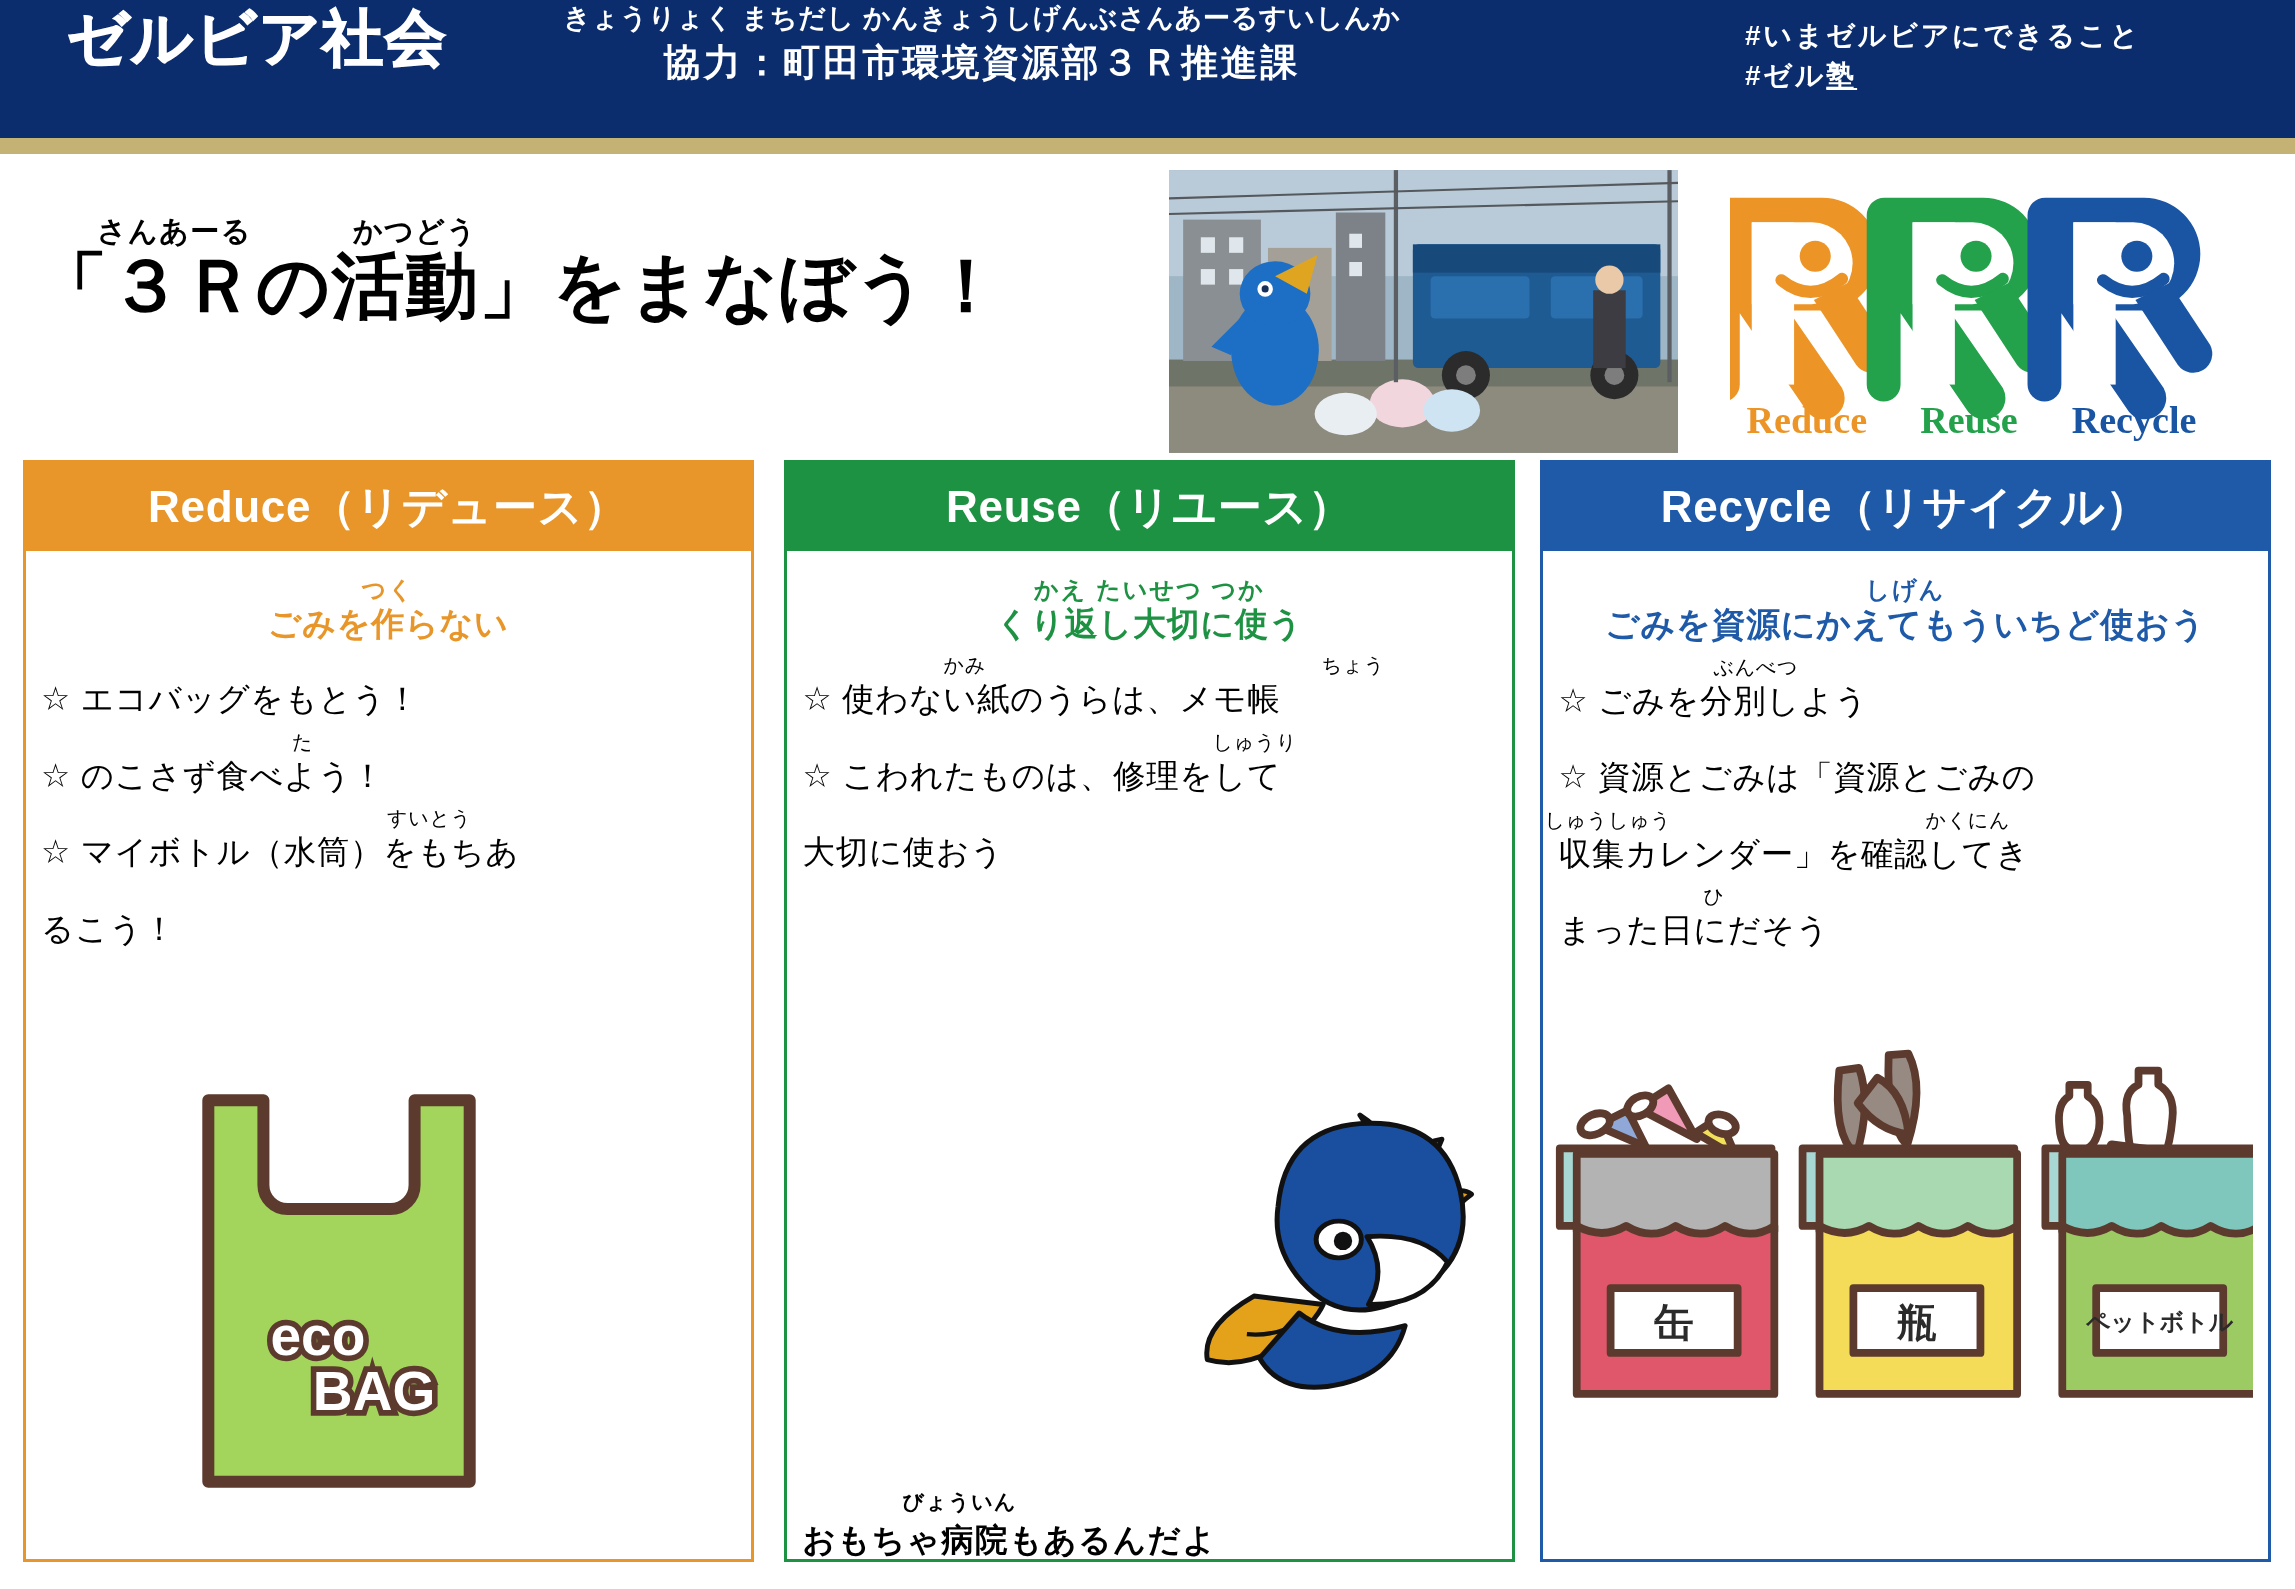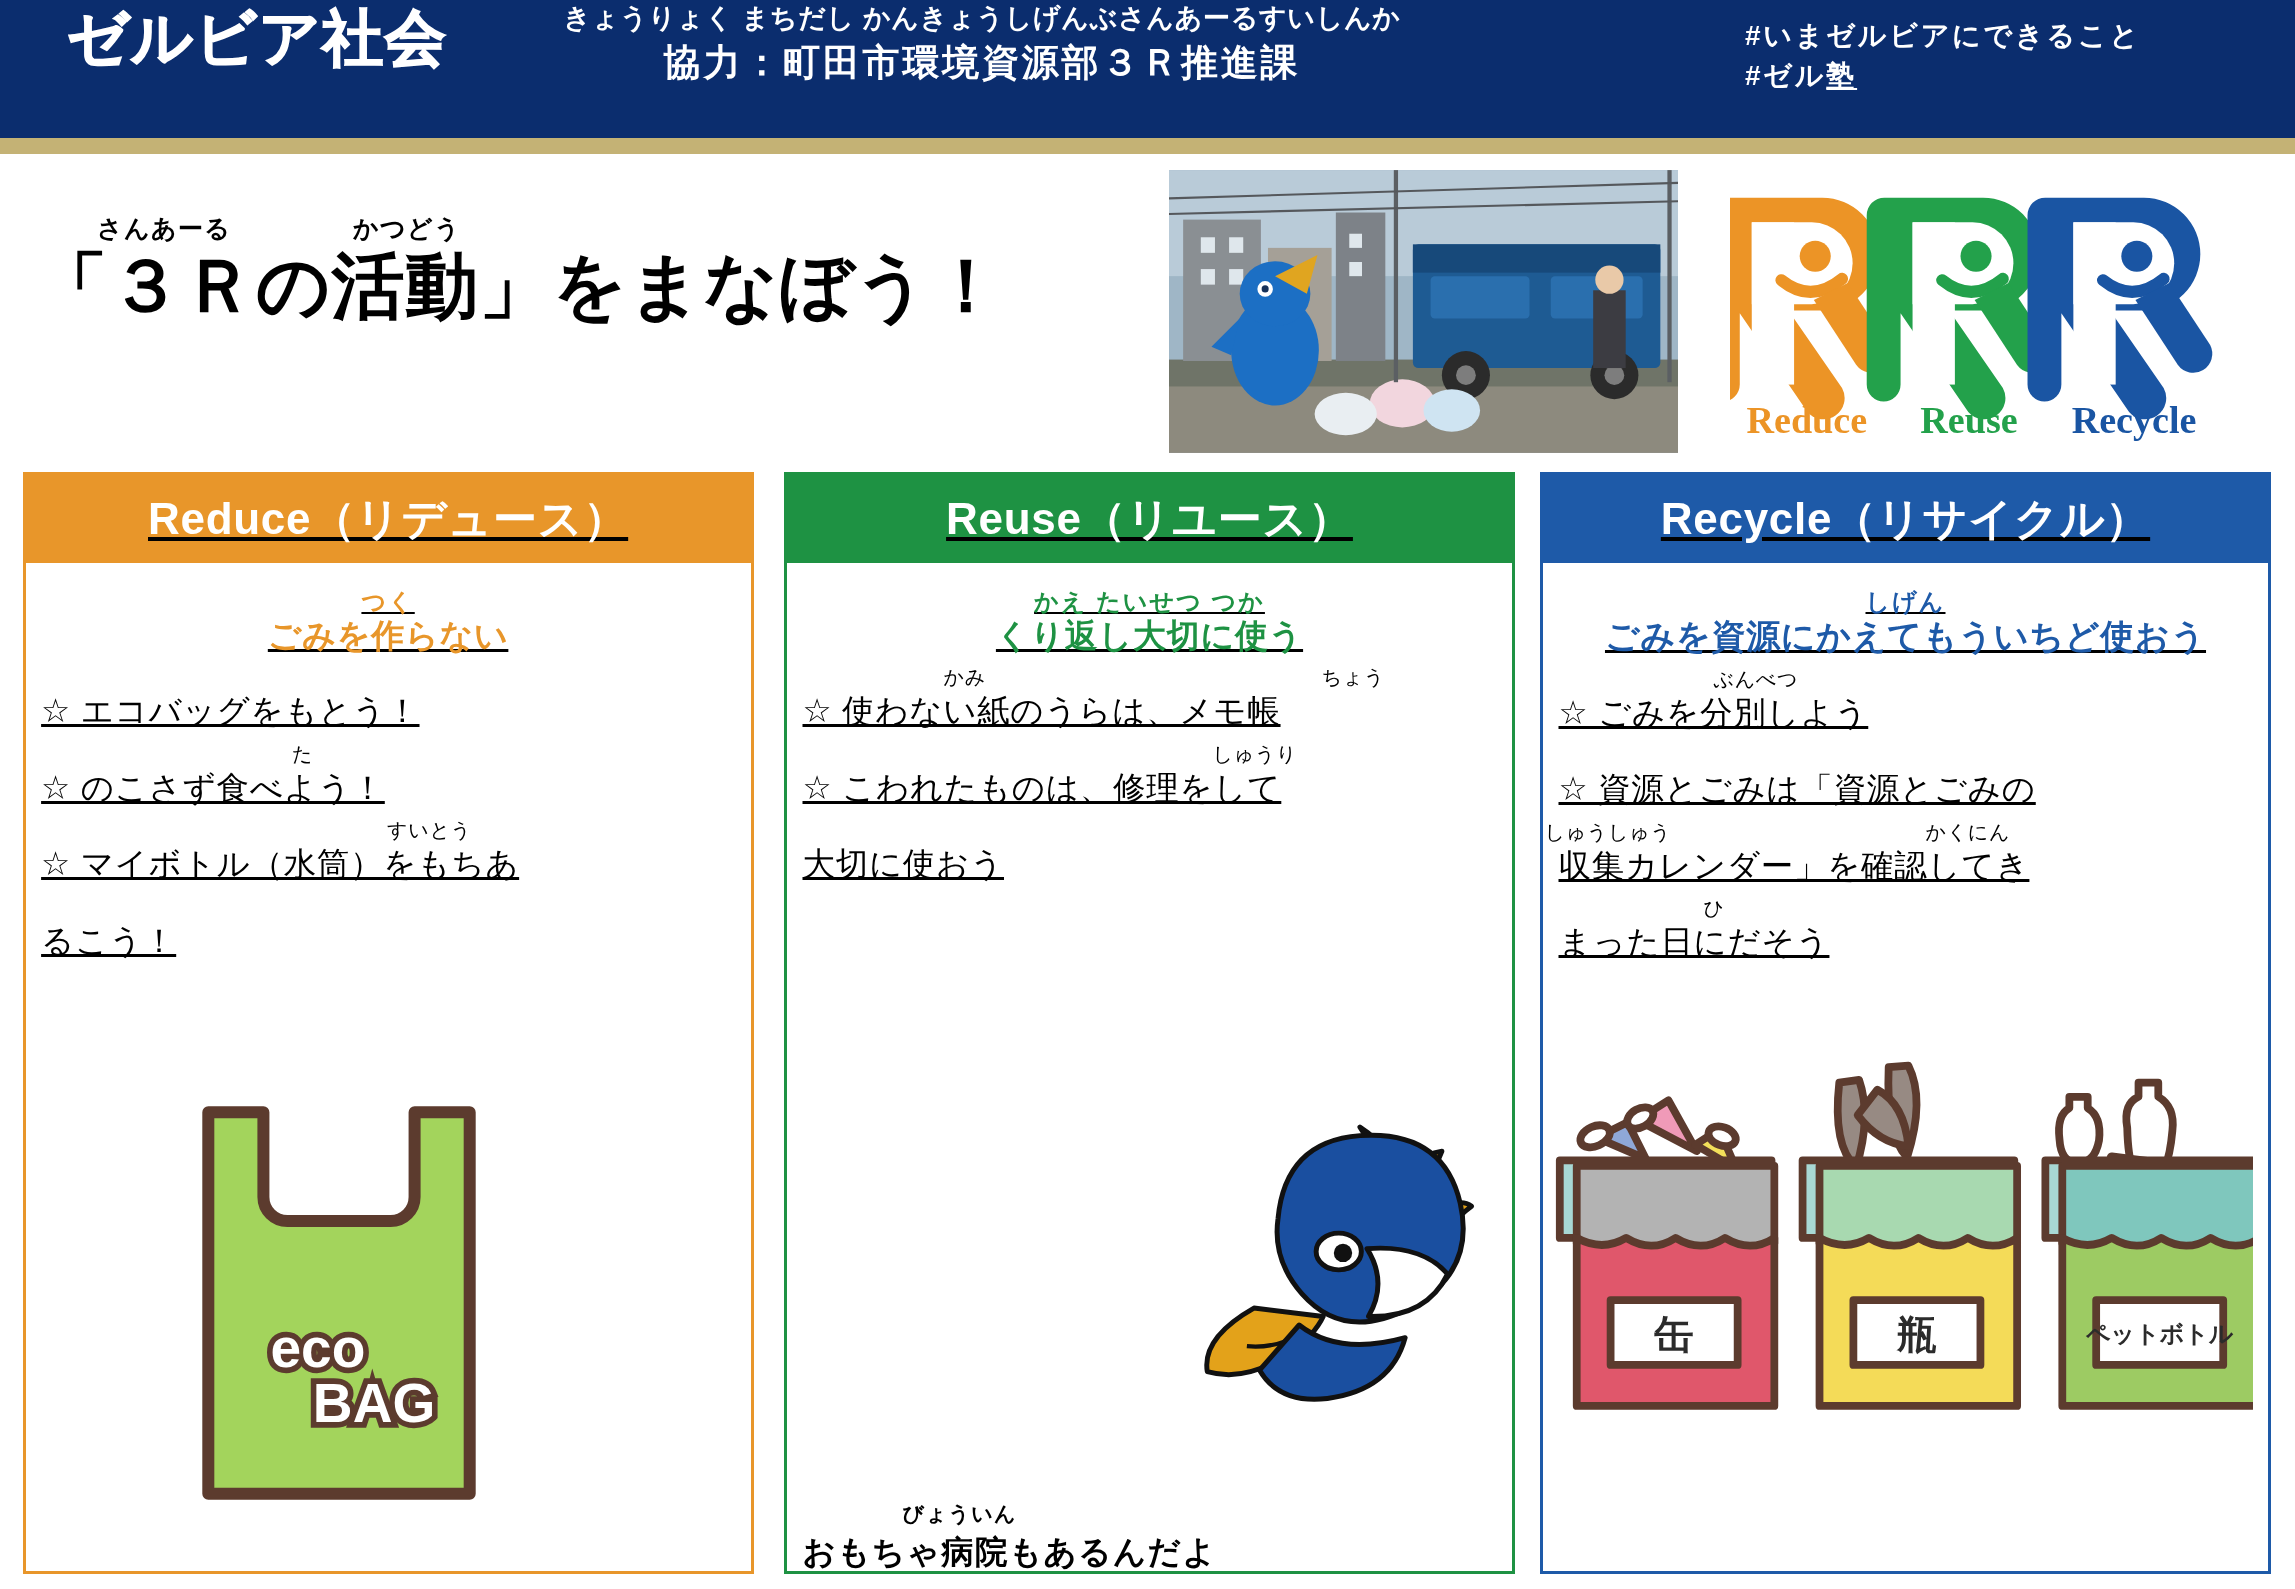--- a/index.html
+++ b/index.html
@@ -40,43 +40,43 @@
     position:absolute;left:1745px;top:15.5px;
     font-size:28px;font-weight:bold;color:#ffffff;letter-spacing:2.8px;
     line-height:1.45;
   }
   .hashtags .u{ text-decoration:underline; text-underline-offset:2.8px;}
 
   
   .title-wrap{position:absolute;left:35px;top:212px;}
   .ruby-line{height:32.5px;position:relative;}
   .ruby{
-    position:absolute;font-size:25px;font-weight:bold;color:#000;letter-spacing:1.4px;
+    position:absolute;font-size:29px;font-weight:bold;color:#000;letter-spacing:1.4px;
     white-space:nowrap;
   }
   .main-title{
     font-size:73px;font-weight:bold;color:#000;letter-spacing:0.7px;
     white-space:nowrap;line-height:1.12;
   }
 
   
   .photo{
     position:absolute;left:1169px;top:170px;width:509px;height:283px;
     overflow:hidden;background:#8fa9bb;
   }
   .photo svg{display:block;}
 
   
   .rrr{position:absolute;left:1730px;top:173px;width:509px;height:268px;}
   .rrr svg{display:block;}
 
   
   .col{
-    position:absolute;top:472px;width:731px;height:1102px;
-    background:#ffffff;box-sizing:border-box;text-decoration:underline;
+    position:absolute;top:460px;width:731px;height:1102px;
+    background:#ffffff;box-sizing:border-box;
   }
   .col-reduce{left:22.6px;border:3.5px solid #e8962a;}
   .col-reuse{left:784px;border:3.5px solid #1e9243;}
   .col-recycle{left:1540px;border:3.5px solid #1e5aa8;}
 
   .col-head{
     height:88px;display:flex;align-items:center;justify-content:center;
     font-size:44px;font-weight:bold;color:#ffffff;letter-spacing:0.7px;white-space:nowrap;
   }
   .head-reduce{background:#e8962a;}

